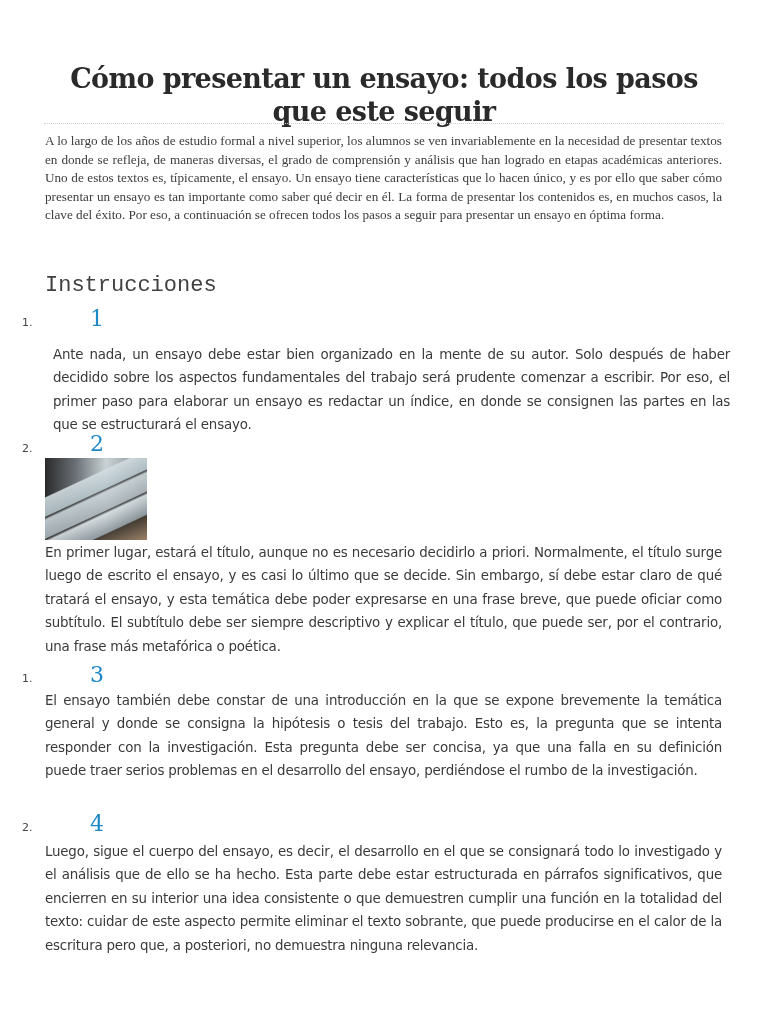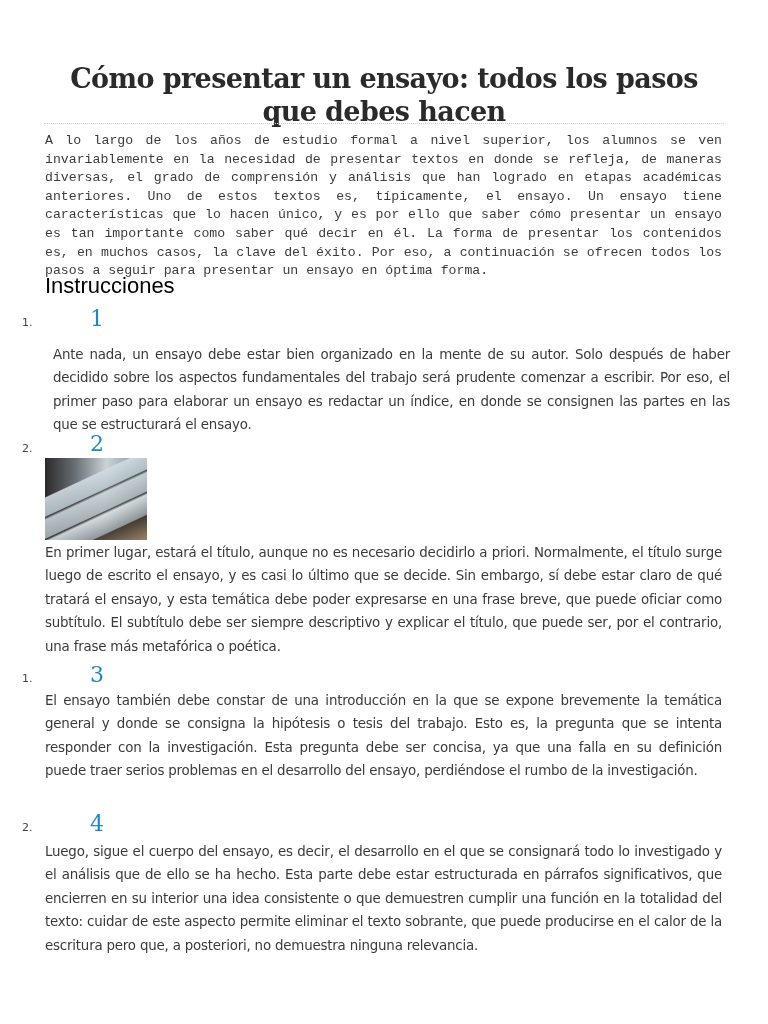--- a/index.html
+++ b/index.html
@@ -10,27 +10,27 @@
     font-family: "DejaVu Serif", "Liberation Serif", serif;
     font-weight: bold; font-size: 27px; line-height: 33px;
     text-align: center; color: #2a2a2a; letter-spacing: -0.6px;
   }
   .rule {
     position: absolute; left: 44px; top: 123px; width: 680px; height: 0;
     border-top: 1px dotted #cfcfcf;
   }
   .intro {
     position: absolute; left: 45px; top: 132px; width: 677px;
-    font-family: Liberation Mono, monospace;
+    font-family: Liberation Serif, serif;
     font-size: 13.2px; line-height: 18.6px; text-align: justify; color: #3c3c3c;
   }
   .h2 {
     position: absolute; left: 45px; top: 272px;
-    font-family: Liberation Sans, sans-serif;
-    font-size: 22px; line-height: 28px; color: #000000;
+    font-family: Liberation Mono, monospace;
+    font-size: 22px; line-height: 28px; color: #404040;
   }
   .num {
     position: absolute; left: 22px;
     font-family: "DejaVu Sans", sans-serif; font-size: 11px; color: #444;
   }
   .step {
     position: absolute; left: 90px;
     font-family: "DejaVu Serif", "Liberation Serif", serif;
     font-size: 22px; line-height: 26px; color: #1e88c7;
   }
@@ -45,21 +45,21 @@
     background:
       linear-gradient(155deg, rgba(255,255,255,0) 0%, rgba(255,255,255,0) 30%, rgba(210,220,225,0.9) 31%, rgba(180,195,200,0.9) 45%, rgba(60,60,60,0.8) 46%, rgba(200,210,215,0.9) 48%, rgba(170,180,185,0.9) 62%, rgba(50,50,50,0.8) 63%, rgba(215,222,226,0.9) 65%, rgba(140,150,155,0.9) 80%, rgba(60,50,40,0.9) 81%, rgba(160,130,100,0.9) 100%),
       linear-gradient(90deg, #2a2a2a 0%, #6a7075 30%, #c9d3d6 60%, #7c8488 100%);
   }
 </style>
 </head>
 <body>
 
 <div class="page">
 
-  <h1 class="title">Cómo presentar un ensayo: todos los pasos que debes hacen</h1>
+  <h1 class="title">Cómo presentar un ensayo: todos los pasos que este seguir</h1>
   <div class="rule"></div>
 
   <p class="intro" style="margin:0;">A lo largo de los años de estudio formal a nivel superior, los alumnos se ven invariablemente en la necesidad de presentar textos en donde se refleja, de maneras diversas, el grado de comprensión y análisis que han logrado en etapas académicas anteriores. Uno de estos textos es, típicamente, el ensayo. Un ensayo tiene características que lo hacen único, y es por ello que saber cómo presentar un ensayo es tan importante como saber qué decir en él. La forma de presentar los contenidos es, en muchos casos, la clave del éxito. Por eso, a continuación se ofrecen todos los pasos a seguir para presentar un ensayo en óptima forma.</p>
 
   <h2 class="h2" style="margin:0;font-weight:normal;">Instrucciones</h2>
 
   <div>
     <span class="num" style="top:316px;">1.</span>
     <span class="step" style="top:306px;">1</span>
     <p class="para" style="top:335px;margin:8px;">Ante nada, un ensayo debe estar bien organizado en la mente de su autor. Solo después de haber decidido sobre los aspectos fundamentales del trabajo será prudente comenzar a escribir. Por eso, el primer paso para elaborar un ensayo es redactar un índice, en donde se consignen las partes en las que se estructurará el ensayo.</p>

